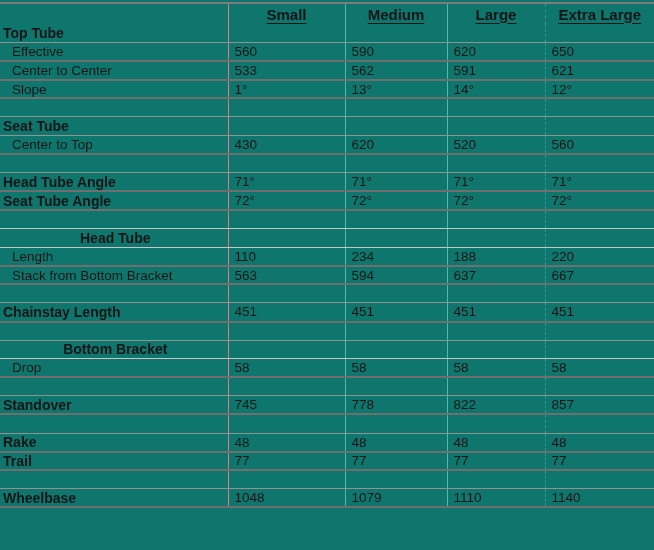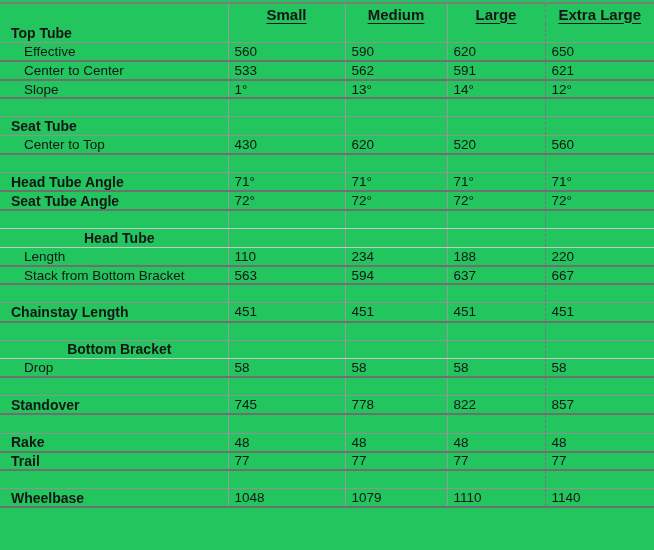--- a/index.html
+++ b/index.html
@@ -4,21 +4,21 @@
 <style>
   html, body {
     margin: 0;
     padding: 0;
     background: #ffffff;
   }
   .page {
     position: relative;
     width: 654px;
     height: 550px;
-    background: #22c55e;
+    background: #0f766e;
     font-family: "Liberation Sans", sans-serif;
     color: #161616;
     overflow: hidden;
   }
   table.geo {
     border-collapse: collapse;
     table-layout: fixed;
     width: 654px;
     margin-top: 2px;
     border-top: 2px solid #7d7d7d;
@@ -52,27 +52,27 @@
     font-weight: bold;
     font-size: 15px;
   }
   th .hdr-text {
     text-decoration: underline;
     text-underline-offset: 3px;
     text-decoration-thickness: 2px;
   }
 
   
-  td.lbl { padding-left: 11px; }
+  td.lbl { padding-left: 3px; }
   tr.t-section td.lbl,
   tr.t-sectionvals td.lbl {
     font-weight: bold;
     font-size: 14px;
   }
-  tr.t-sub td.lbl { padding-left: 24px; }
+  tr.t-sub td.lbl { padding-left: 12px; }
 
   td.val { padding-left: 6px; }
 
   
   tr.b-dark   > th, tr.b-dark   > td { border-bottom: 2px solid #6f6f6f; }
   tr.b-medium > th, tr.b-medium > td { border-bottom: 1px solid #929292; }
   tr.b-light  > th, tr.b-light  > td { border-bottom: 1px solid #c6c6c6; text-align: center; }
   tr.b-none   > th, tr.b-none   > td { border-bottom: none; }
 </style>
 </head>

